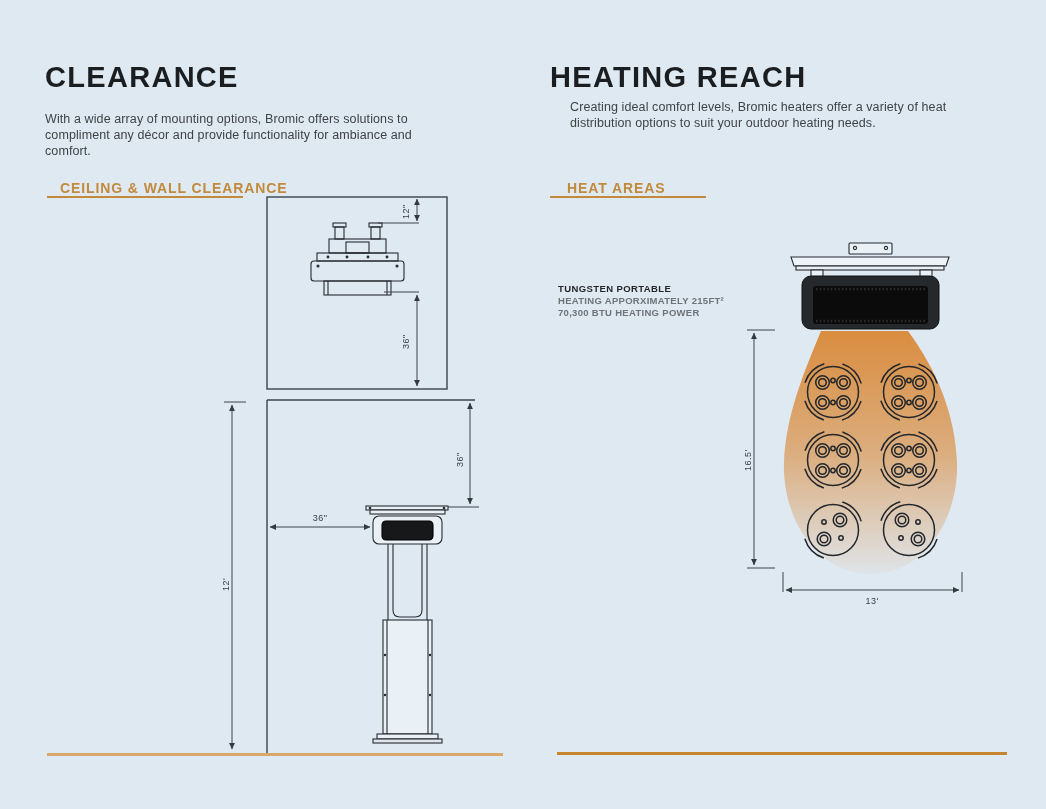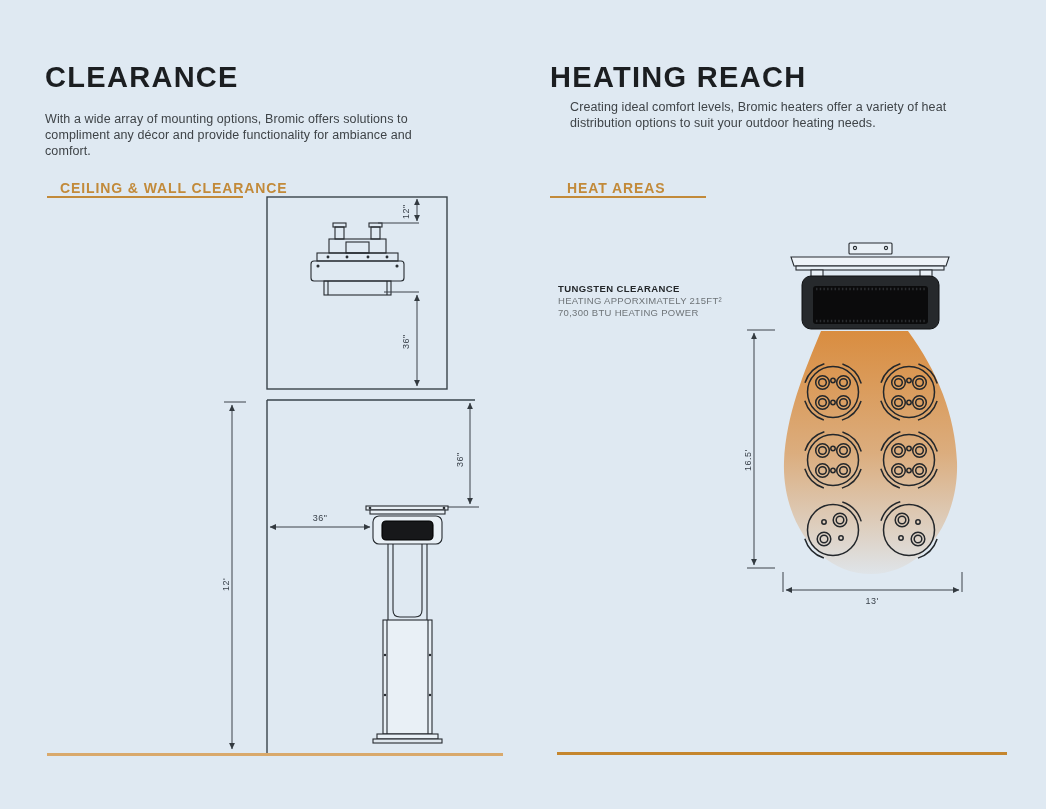--- a/index.html
+++ b/index.html
@@ -22,21 +22,21 @@
   }
   .secline { position:absolute; height:2px; background:#c28a3a; }
   .prodname {
     position:absolute; left:558px; top:283px;
     font-size:9.5px; font-weight:bold; color:#23272a; letter-spacing:0.4px;
   }
   .prodspecs {
     position:absolute; left:558px; top:295px;
     font-size:9.5px; color:#6e7478; letter-spacing:0.3px; line-height:11.5px;
   }
-  .prodspecs span { display:block; }
+  .prodspecs span { display:block;font-weight:bold; }
   .rule { position:absolute; height:3px; }
   .rule-left  { left:47px;  top:753px; width:456px; background:#d9a96c; }
   .rule-right { left:557px; top:752px; width:450px; background:#c5862e; }
   svg { position:absolute; overflow:visible; }
   .ln  { stroke:#39434b; fill:none; stroke-width:1.4; }
   .ln2 { stroke:#262b30; fill:none; stroke-width:1.1; }
   .dimln { stroke:#3c434a; fill:none; stroke-width:1; }
   .dim {
     font-family:"Liberation Sans", sans-serif;
     font-size:9px; fill:#39414a; letter-spacing:0.5px;
@@ -51,21 +51,21 @@
   <div class="h1" style="left:45px; top:61px;">CLEARANCE</div>
   <div class="desc" style="left:45px; top:111px; width:392px;">With a wide array of mounting options, Bromic offers solutions to compliment any décor and provide functionality for ambiance and comfort.</div>
   <div class="seclabel" style="left:60px; top:180px;">CEILING &amp; WALL CLEARANCE</div>
   <div class="secline" style="left:47px; top:196px; width:196px;"></div>
 
   <div class="h1" style="left:550px; top:61px;">HEATING REACH</div>
   <div class="desc" style="left:570px; top:99px; width:428px;">Creating ideal comfort levels, Bromic heaters offer a variety of heat distribution options to suit your outdoor heating needs.</div>
   <div class="seclabel" style="left:567px; top:180px;text-align:center;">HEAT AREAS</div>
   <div class="secline" style="left:550px; top:196px; width:156px;"></div>
 
-  <div class="prodname">TUNGSTEN CLEARANCE</div>
+  <div class="prodname">TUNGSTEN PORTABLE</div>
   <div class="prodspecs">
     <span>HEATING APPORXIMATELY 215FT²</span>
     <span>70,300 BTU HEATING POWER</span>
   </div>
 
   <svg style="left:260px; top:192px;" width="200" height="204" viewBox="260 192 200 204">
     <defs>
       <marker id="ah1" markerWidth="7" markerHeight="7" refX="6.2" refY="3" orient="auto-start-reverse" markerUnits="userSpaceOnUse">
         <path d="M0,0 L6.5,3 L0,6 Z" fill="#333a40"></path>
       </marker>

